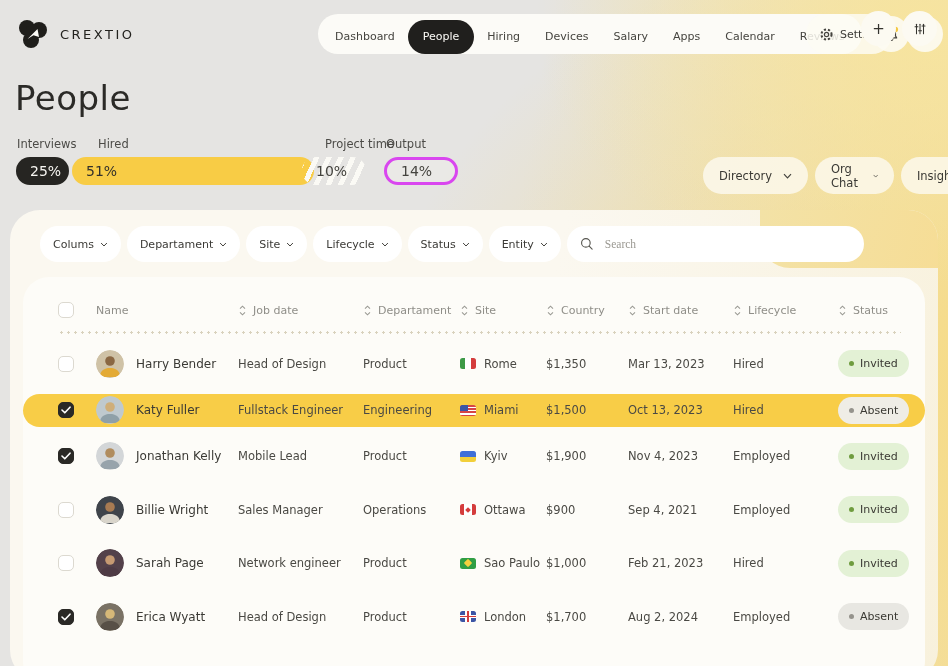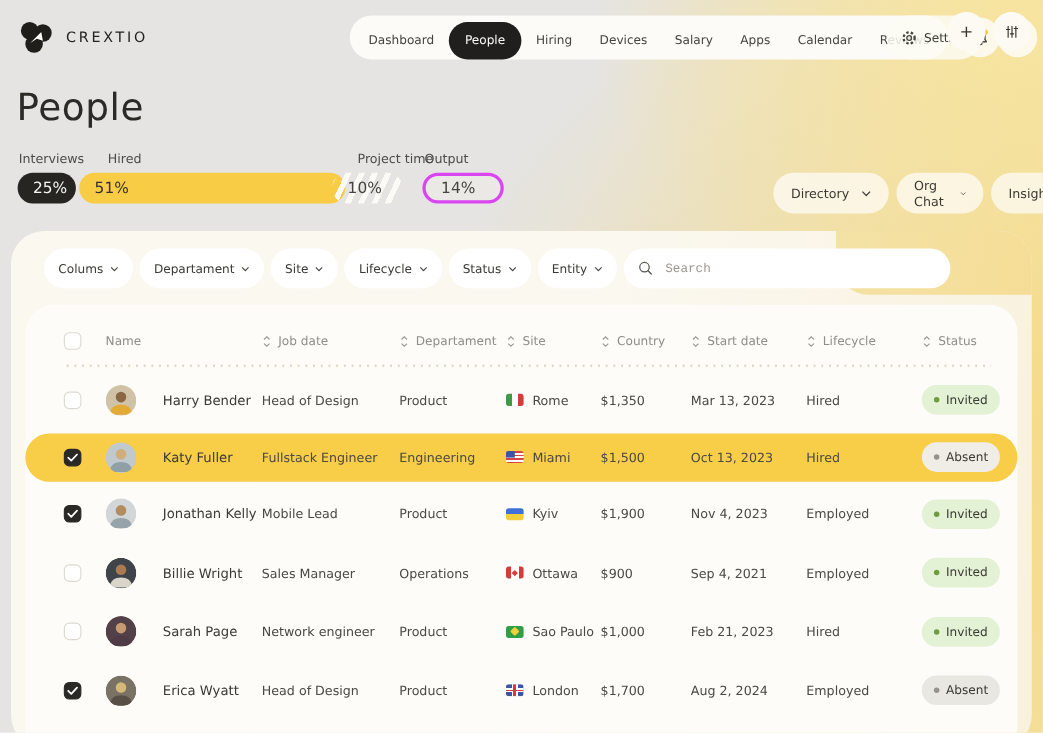--- a/index.html
+++ b/index.html
@@ -49,35 +49,35 @@
     justify-content:center;cursor:pointer;color:#35342f;font-size:15px;}
   .export-btn{height:35px;border-radius:18px;background:#fcfaf2;display:flex;align-items:center;gap:7px;
     padding:0 13px;font-size:11.5px;color:#35342f;cursor:pointer;}
   
   .filters{position:absolute;left:40px;top:226px;display:flex;gap:6px;align-items:center;}
   .fpill{height:36px;border-radius:18px;background:#ffffff;display:flex;align-items:center;gap:6px;
     padding:0 13px;font-size:11px;color:#3b3a36;cursor:pointer;white-space:nowrap;}
   .search{width:297px;height:36px;border-radius:18px;background:#ffffff;display:flex;align-items:center;
     gap:9px;padding:0 13px;box-sizing:border-box;}
   .search input{border:none;outline:none;flex:1;font-size:11.5px;color:#55544f;background:transparent;
-    font-family:Liberation Mono, monospace;}
+    font-family:Liberation Serif, serif;}
   .search input::placeholder{color:#9a9891;}
   
   .card{position:absolute;left:23px;top:277px;width:902px;height:410px;border-radius:26px;background:#fdfcf8;
     box-sizing:border-box;padding:0 24px 0 35px;}
   .grid{display:grid;grid-template-columns:38px 142px 125px 97px 86px 82px 105px 105px 1fr;align-items:center;}
   .thead{margin-top:16px;height:34px;}
   .th{font-size:11px;color:#8f8e88;display:flex;align-items:center;gap:6px;}
   .dotline{margin-top:4px;height:3px;background:radial-gradient(circle,#d9d2bd 1px,rgba(0,0,0,0) 1.3px);
     background-size:7px 3px;background-repeat:repeat-x;}
   .rows{margin-top:3px;}
   .row{height:53.5px;}
-  .row.selected{height:44px;margin:3px -24px 3px -35px;padding:0 24px 0 35px;background:#f8cd47;border-radius:24px;}
+  .row.selected{height:33px;margin:3px -24px 3px -35px;padding:0 24px 0 35px;background:#f8cd47;border-radius:24px;}
   .td{font-size:11.5px;color:#4a4944;display:flex;align-items:center;}
-  .namecell{gap:24px;font-size:12px;color:#3b3a35;}
+  .namecell{gap:12px;font-size:12px;color:#3b3a35;}
   .sitecell{gap:8px;}
   
   .cb{width:16px;height:16px;border-radius:5px;border:1.5px solid #dcd9d0;background:#fff;box-sizing:border-box;
     display:flex;align-items:center;justify-content:center;cursor:pointer;}
   .cb.checked{background:#2a2926;border-color:#2a2926;}
   
   .avatar{width:28px;height:28px;border-radius:50%;overflow:hidden;flex:0 0 28px;}
   
   .badge{display:inline-flex;align-items:center;gap:6px;height:27px;padding:0 11px;border-radius:14px;
     font-size:11px;color:#3a3933;}

